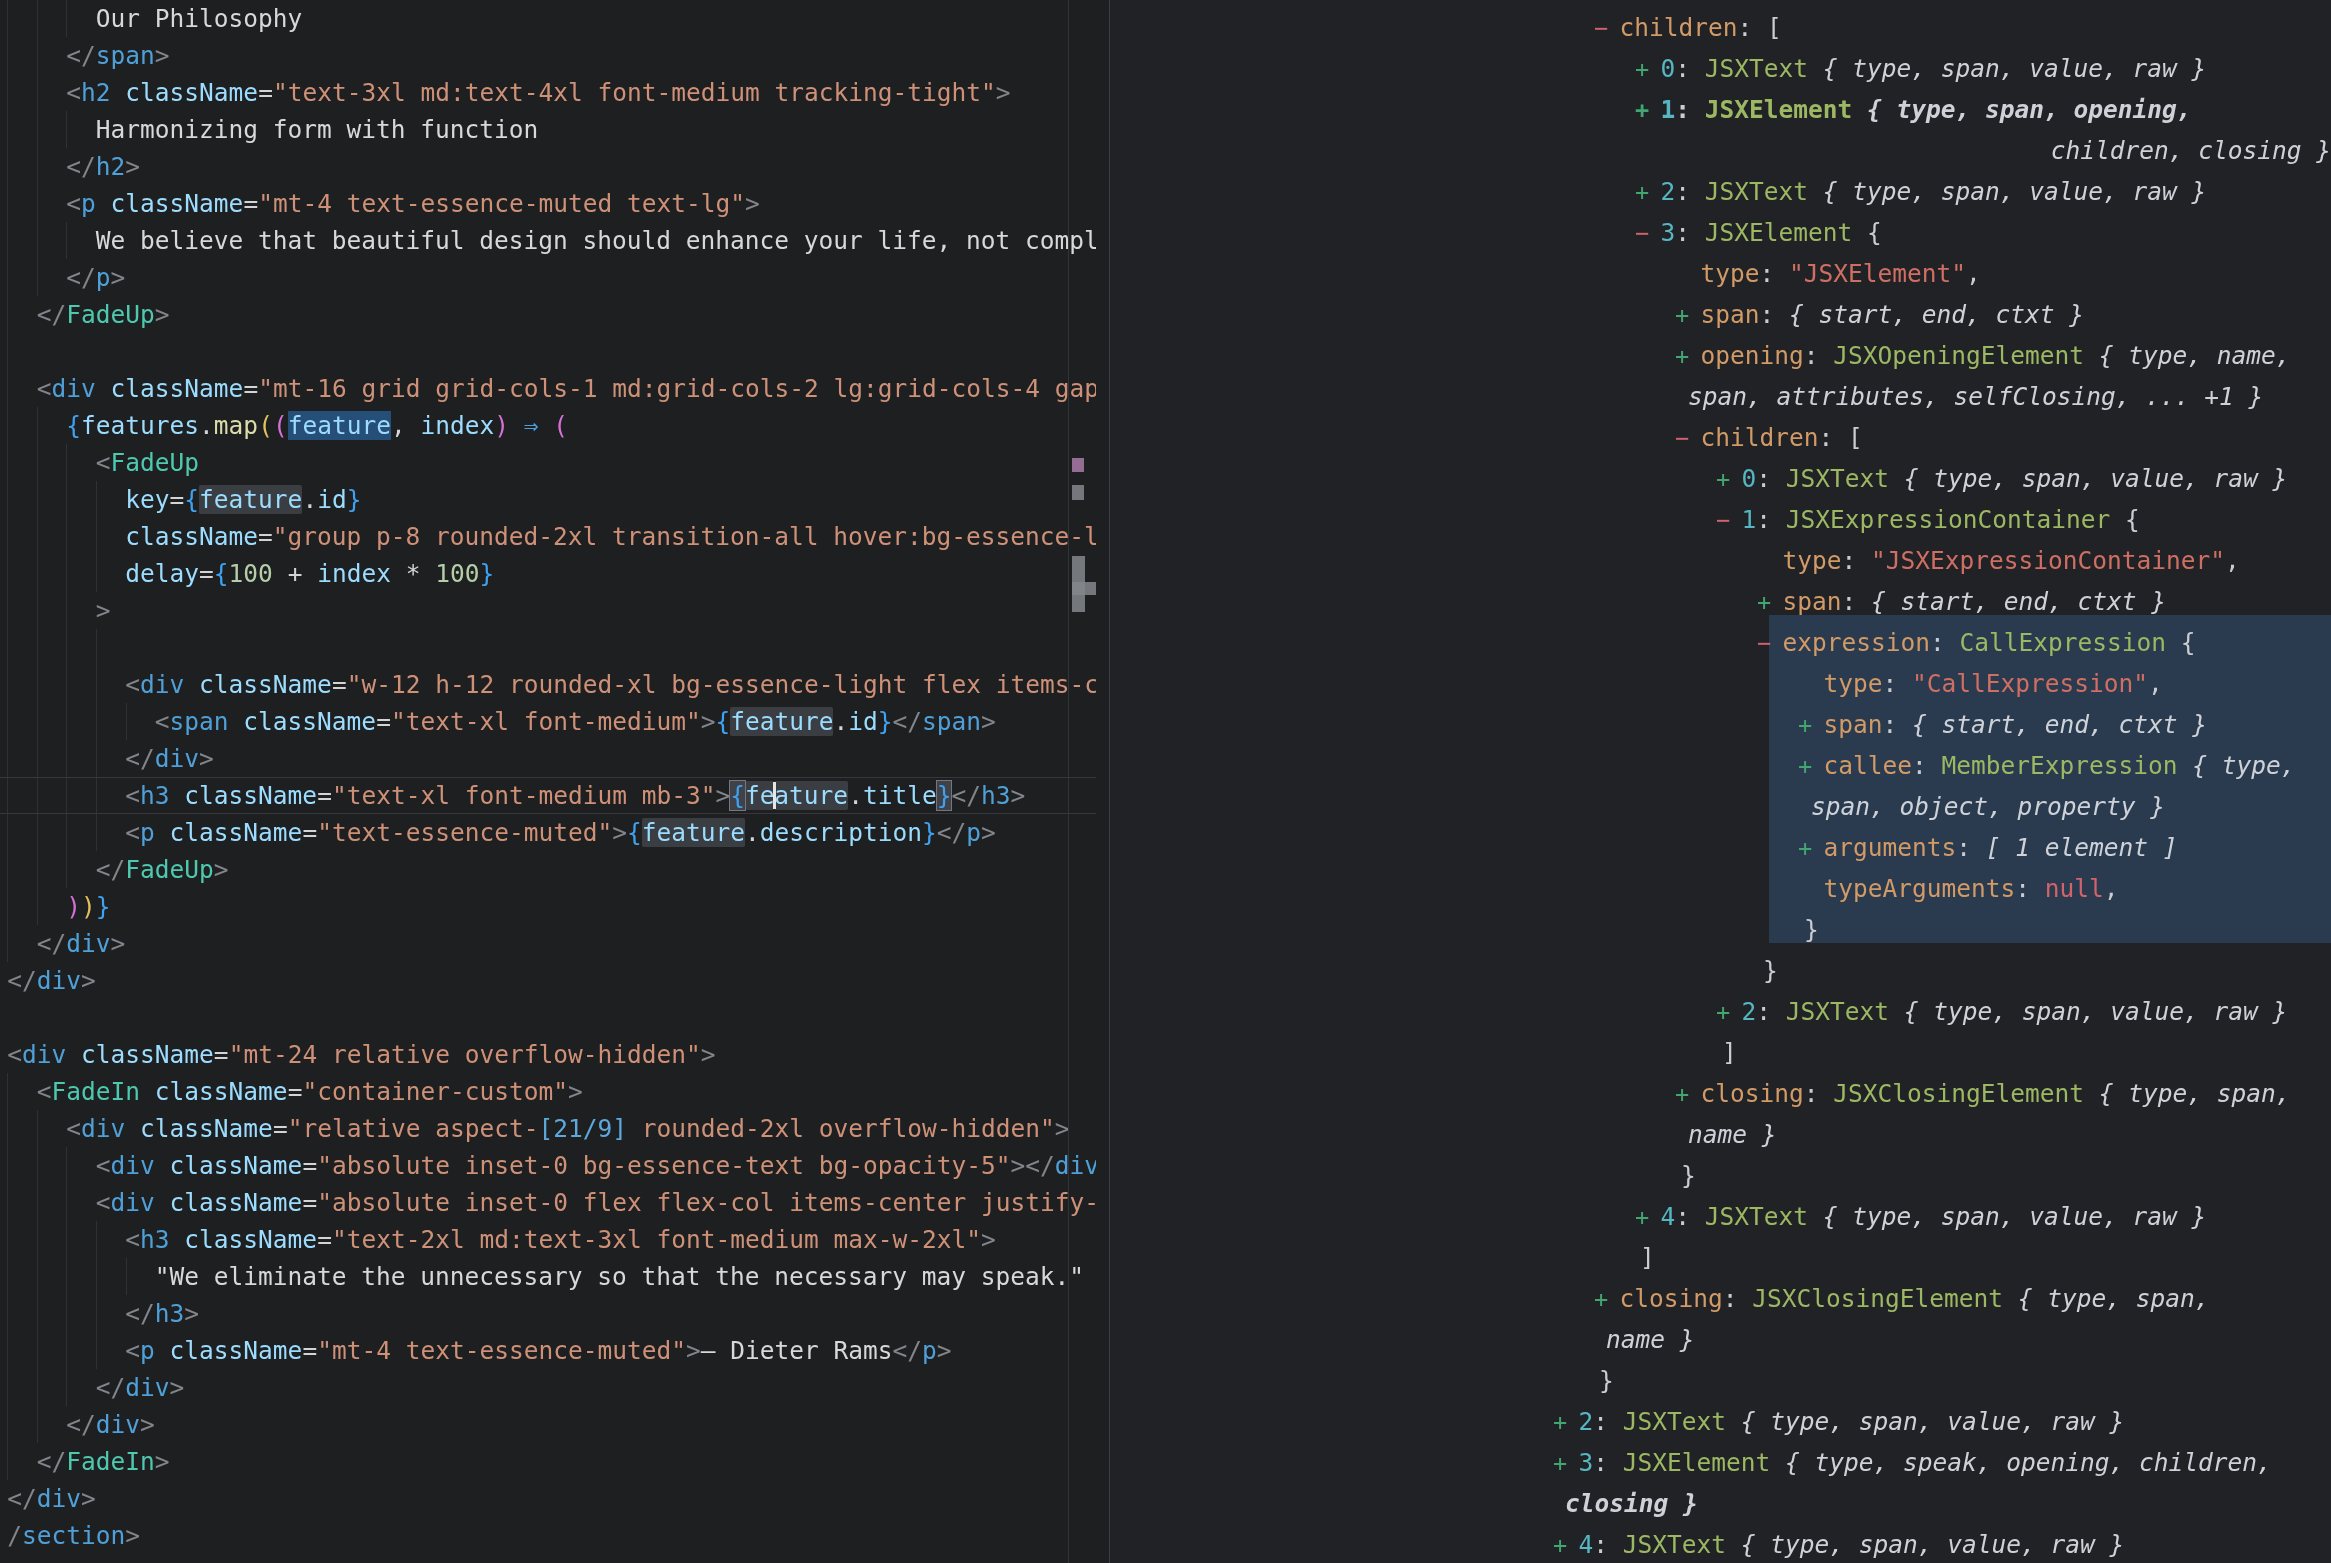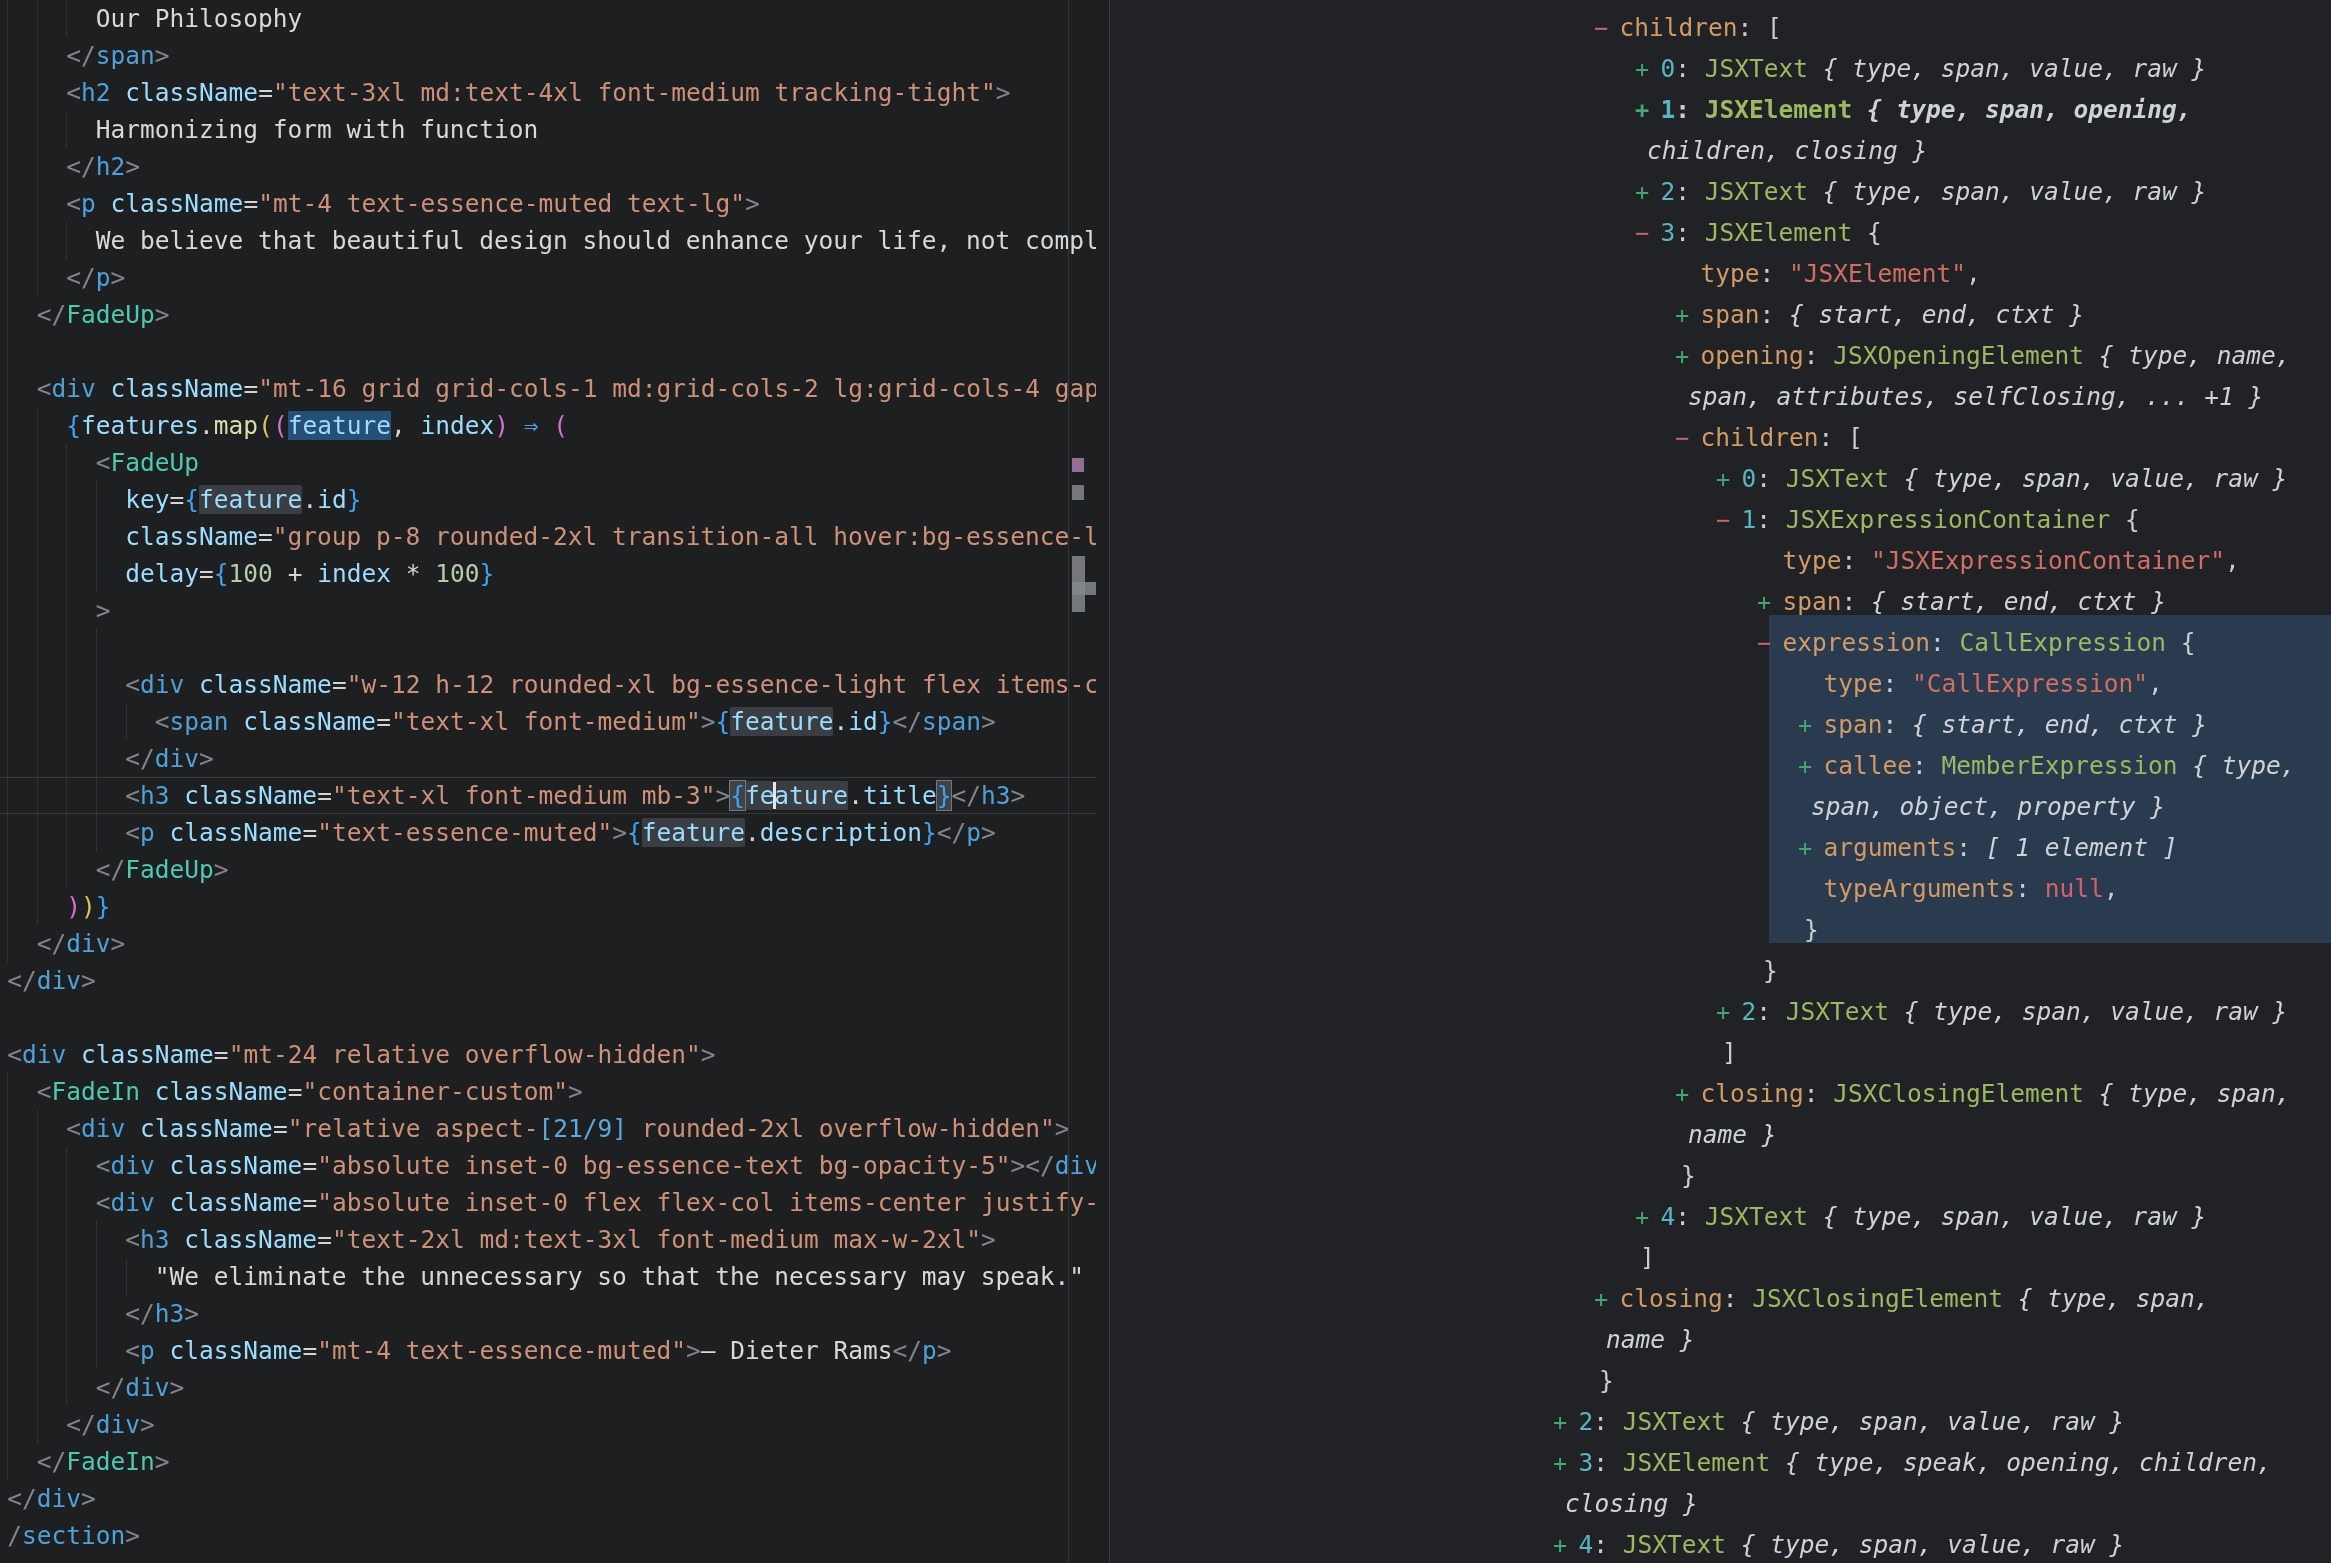--- a/index.html
+++ b/index.html
@@ -93,21 +93,21 @@
         <div class="rmark" style="left: 2.7px; top: 556px; width: 13.6px; height: 56px; background: rgb(132, 135, 140);"></div>
         <div class="rmark" style="left: 2.7px; top: 582px; width: 24.5px; height: 12.7px; background: rgb(132, 135, 140);"></div>
       </div>
   </div>
   <div id="divider"></div>
   <div id="ast-panel" style="--hl-left: 659px; --hl-color: #2a3b4f;">
     <div id="ast-lines">
         <div class="al" style="padding-left: 484px;"><span class="art"><span class="marker am-minus">−</span><span class="ak-k">children</span><span class="ak-pn">: </span><span class="ak-pn">[</span></span></div>
         <div class="al" style="padding-left: 525px;"><span class="art"><span class="marker am-plus">+</span><span class="ak-i">0</span><span class="ak-pn">: </span><span class="ak-ty">JSXText</span><span class="ak-pv"> { type, span, value, raw }</span></span></div>
         <div class="al" style="padding-left: 525px; font-weight: bold;"><span class="art"><span class="marker am-plus">+</span><span class="ak-i">1</span><span class="ak-pn">: </span><span class="ak-ty">JSXElement</span><span class="ak-pv"> { type, span, opening,</span></span></div>
-        <div class="al" style="padding-left: 537px;"><span class="art"><span class="ak-pv">children, closing }</span></span></div>
+        <div class="al" style="padding-left: 537px; text-align: right;"><span class="art"><span class="ak-pv">children, closing }</span></span></div>
         <div class="al" style="padding-left: 525px;"><span class="art"><span class="marker am-plus">+</span><span class="ak-i">2</span><span class="ak-pn">: </span><span class="ak-ty">JSXText</span><span class="ak-pv"> { type, span, value, raw }</span></span></div>
         <div class="al" style="padding-left: 525px;"><span class="art"><span class="marker am-minus">−</span><span class="ak-i">3</span><span class="ak-pn">: </span><span class="ak-ty">JSXElement</span><span class="ak-pn"> {</span></span></div>
         <div class="al" style="padding-left: 565px;"><span class="art"><span class="marker am-plus"> </span><span class="ak-k">type</span><span class="ak-pn">: </span><span class="ak-st">"JSXElement"</span><span class="ak-pn">,</span></span></div>
         <div class="al" style="padding-left: 565px;"><span class="art"><span class="marker am-plus">+</span><span class="ak-k">span</span><span class="ak-pn">: </span><span class="ak-pv">{ start, end, ctxt }</span></span></div>
         <div class="al" style="padding-left: 565px;"><span class="art"><span class="marker am-plus">+</span><span class="ak-k">opening</span><span class="ak-pn">: </span><span class="ak-ty">JSXOpeningElement</span><span class="ak-pv"> { type, name,</span></span></div>
         <div class="al" style="padding-left: 578px;"><span class="art"><span class="ak-pv">span, attributes, selfClosing, ... +1 }</span></span></div>
         <div class="al" style="padding-left: 565px;"><span class="art"><span class="marker am-minus">−</span><span class="ak-k">children</span><span class="ak-pn">: </span><span class="ak-pn">[</span></span></div>
         <div class="al" style="padding-left: 606px;"><span class="art"><span class="marker am-plus">+</span><span class="ak-i">0</span><span class="ak-pn">: </span><span class="ak-ty">JSXText</span><span class="ak-pv"> { type, span, value, raw }</span></span></div>
         <div class="al" style="padding-left: 606px;"><span class="art"><span class="marker am-minus">−</span><span class="ak-i">1</span><span class="ak-pn">: </span><span class="ak-ty">JSXExpressionContainer</span><span class="ak-pn"> {</span></span></div>
         <div class="al" style="padding-left: 647px;"><span class="art"><span class="marker am-plus"> </span><span class="ak-k">type</span><span class="ak-pn">: </span><span class="ak-st">"JSXExpressionContainer"</span><span class="ak-pn">,</span></span></div>
@@ -126,18 +126,18 @@
         <div class="al" style="padding-left: 565px;"><span class="art"><span class="marker am-plus">+</span><span class="ak-k">closing</span><span class="ak-pn">: </span><span class="ak-ty">JSXClosingElement</span><span class="ak-pv"> { type, span,</span></span></div>
         <div class="al" style="padding-left: 578px;"><span class="art"><span class="ak-pv">name }</span></span></div>
         <div class="al" style="padding-left: 571px;"><span class="art"><span class="ak-pn">}</span></span></div>
         <div class="al" style="padding-left: 525px;"><span class="art"><span class="marker am-plus">+</span><span class="ak-i">4</span><span class="ak-pn">: </span><span class="ak-ty">JSXText</span><span class="ak-pv"> { type, span, value, raw }</span></span></div>
         <div class="al" style="padding-left: 530px;"><span class="art"><span class="ak-pn">]</span></span></div>
         <div class="al" style="padding-left: 484px;"><span class="art"><span class="marker am-plus">+</span><span class="ak-k">closing</span><span class="ak-pn">: </span><span class="ak-ty">JSXClosingElement</span><span class="ak-pv"> { type, span,</span></span></div>
         <div class="al" style="padding-left: 496px;"><span class="art"><span class="ak-pv">name }</span></span></div>
         <div class="al" style="padding-left: 489px;"><span class="art"><span class="ak-pn">}</span></span></div>
         <div class="al" style="padding-left: 443px;"><span class="art"><span class="marker am-plus">+</span><span class="ak-i">2</span><span class="ak-pn">: </span><span class="ak-ty">JSXText</span><span class="ak-pv"> { type, span, value, raw }</span></span></div>
         <div class="al" style="padding-left: 443px;"><span class="art"><span class="marker am-plus">+</span><span class="ak-i">3</span><span class="ak-pn">: </span><span class="ak-ty">JSXElement</span><span class="ak-pv"> { type, speak, opening, children,</span></span></div>
-        <div class="al" style="padding-left: 455px;"><span class="art"><span class="ak-pv">closing }</span></span></div>
+        <div class="al" style="padding-left: 455px; font-weight: bold;"><span class="art"><span class="ak-pv">closing }</span></span></div>
         <div class="al" style="padding-left: 443px;"><span class="art"><span class="marker am-plus">+</span><span class="ak-i">4</span><span class="ak-pn">: </span><span class="ak-ty">JSXText</span><span class="ak-pv"> { type, span, value, raw }</span></span></div>
       </div>
   </div>
 </div>
 
 
 </body></html>

